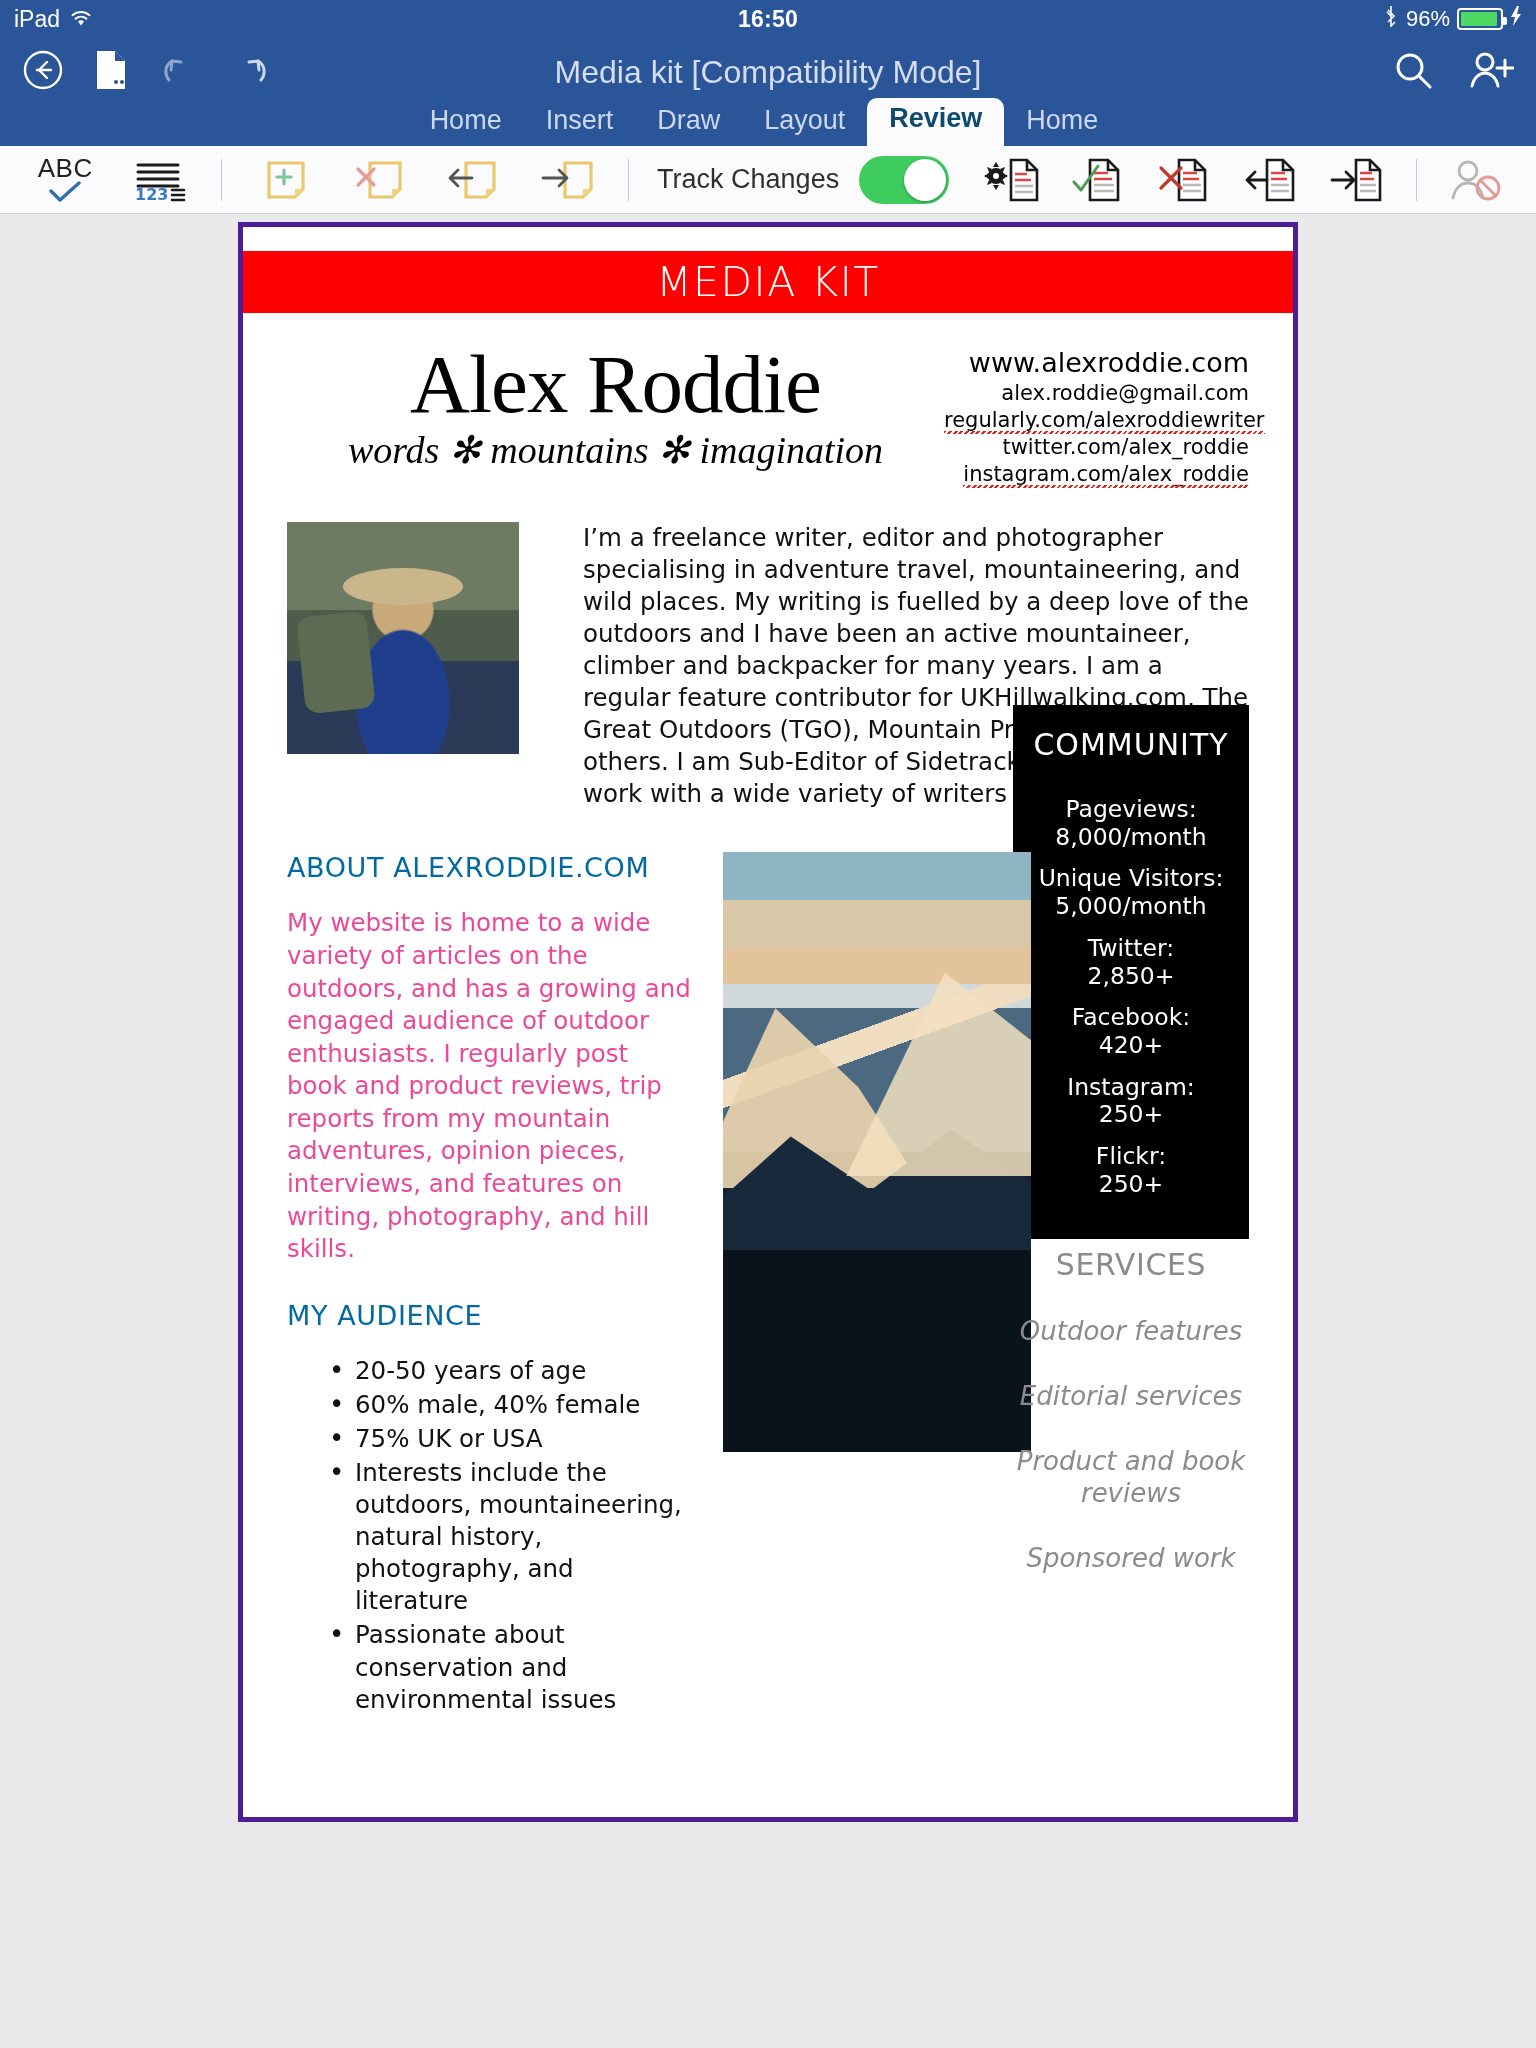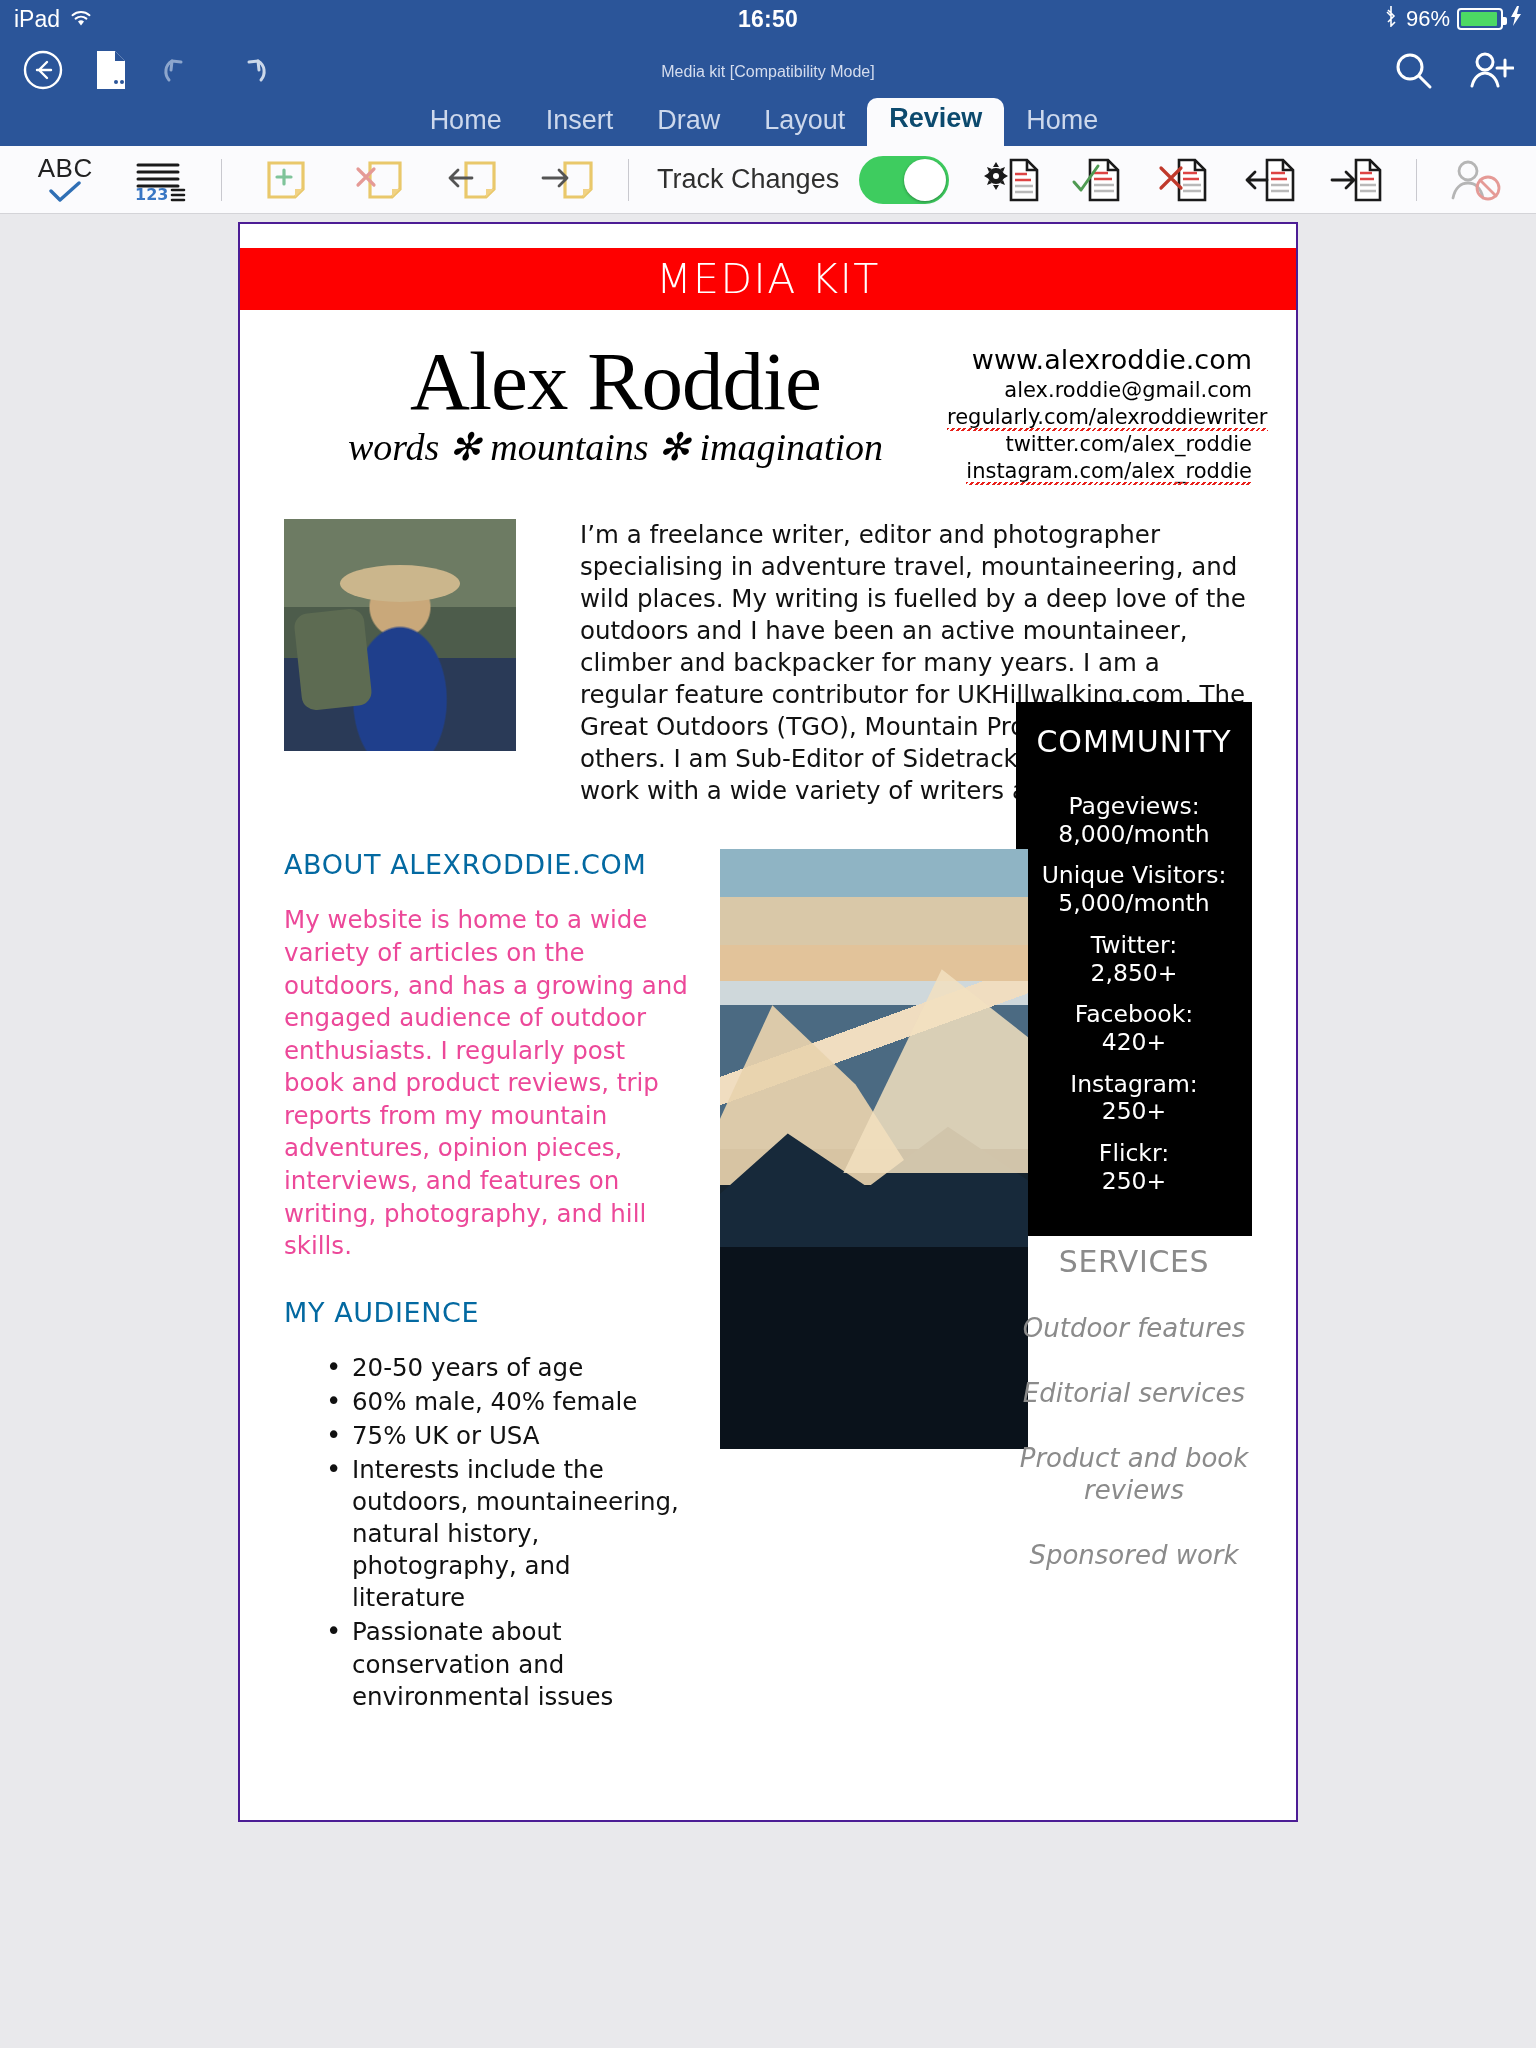--- a/index.html
+++ b/index.html
@@ -45,21 +45,21 @@
     position: relative;
   }
   .hdr-row {
     height: 56px; display: flex; align-items: center; padding: 0 22px;
     position: relative;
   }
   .hdr-icons-left { display: flex; align-items: center; gap: 30px; }
   .hdr-icons-right { margin-left: auto; display: flex; align-items: center; gap: 34px; }
   .doctitle {
     position: absolute; left: 0; right: 0; text-align: center;
-    color: #d5ddee; font-size: 16px; pointer-events: none;
+    color: #d5ddee; font-size: 32px; pointer-events: none;
   }
 
   
   .tabs {
     display: flex; justify-content: center; align-items: flex-end;
     padding: 0 8px 0 0; height: 46px;
   }
   .tab {
     color: #cdd8ec; font-size: 27px; padding: 6px 22px 10px 22px;
     border-radius: 10px 10px 0 0; line-height: 1.1;
@@ -90,21 +90,21 @@
   }
 
   
   .canvas {
     width: 100%; height: calc(2048px - 38px - 6px - 56px - 46px - 69px);
     background: #e9e9ec; display: flex; justify-content: center;
     padding-top: 8px; overflow: hidden;
   }
   .page {
     width: 1060px; background: #ffffff; height: 1600px;
-    border: 2px solid #4c1d95;
+    border: 5px solid #4c1d95;
     position: relative; padding: 0;
   }
   .red-banner {
     background: #fe0000; height: 62px; margin: 24px 0 0 0;
     display: flex; align-items: center; justify-content: center;
   }
   .red-banner span {
     color: #fff; font-size: 41px; letter-spacing: 1.5px; font-weight: 300;
     font-family: "DejaVu Sans", sans-serif;
   }

